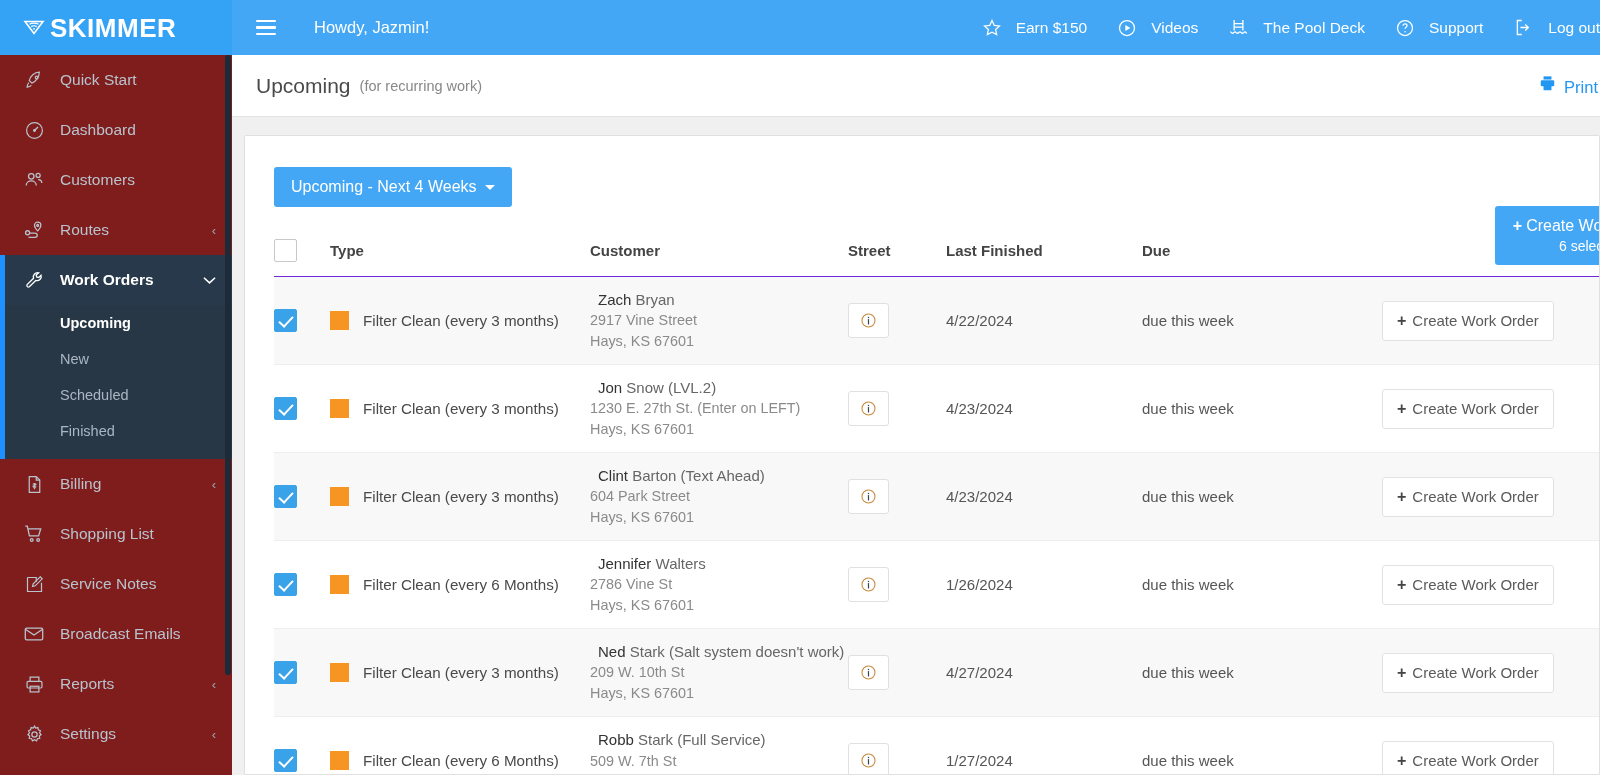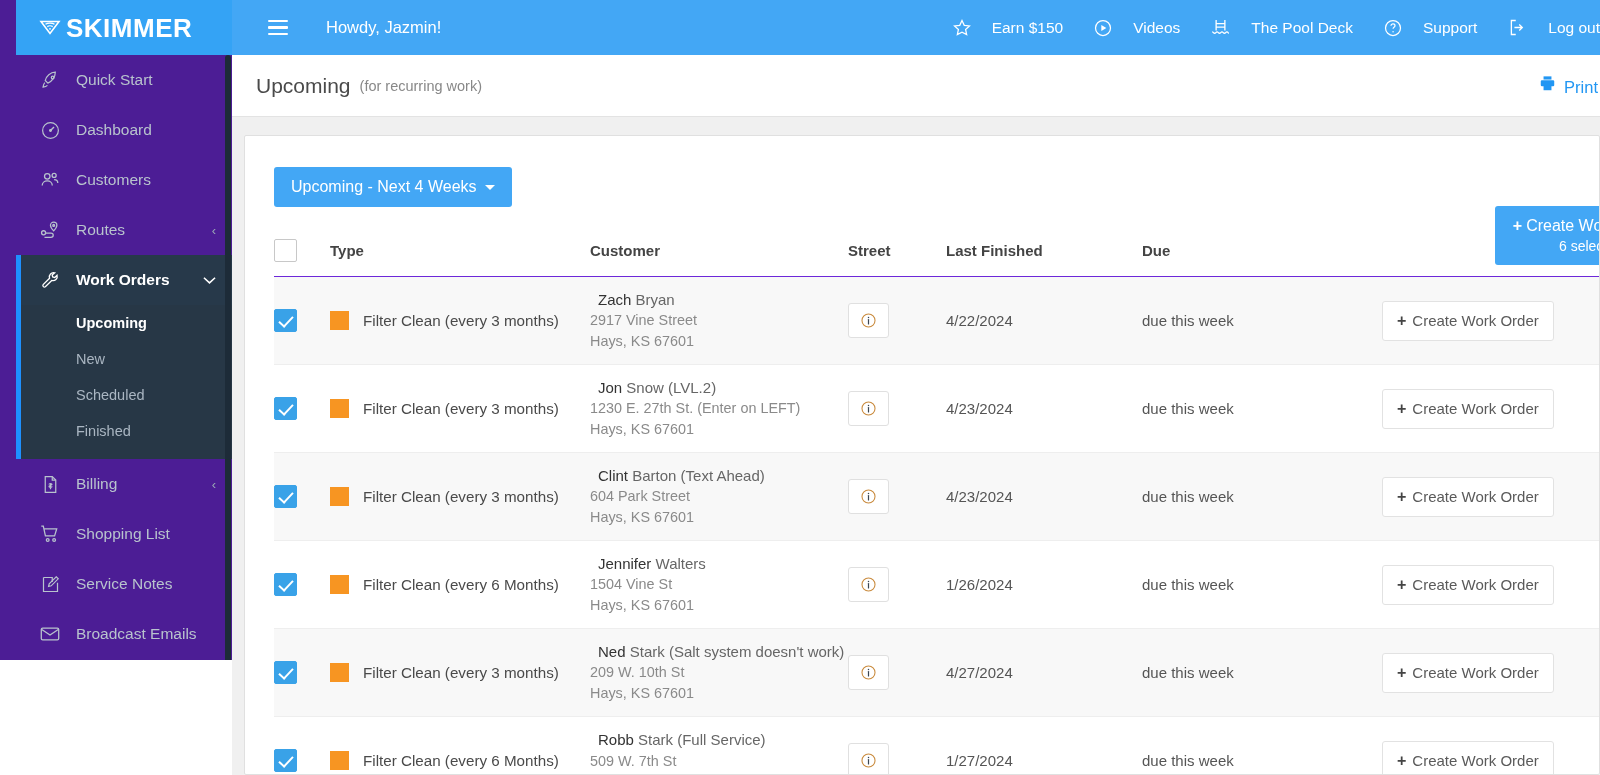--- a/index.html
+++ b/index.html
@@ -6,25 +6,24 @@
   html, body {
     width: 1600px; height: 775px;
     overflow: hidden;
     font-family: "Liberation Sans", sans-serif;
     background: #ffffff;
   }
   .app { display: flex; width: 1600px; height: 775px; }
 
   
   .sidebar {
-    width: 232px; min-width: 232px; height: 660px;
-    background: #4c1d95;
+    width: 232px; min-width: 232px; height: 775px;
+    background: #7f1d1d;
     position: relative;
     overflow: hidden;
-    padding-left: 16px;
   }
   .logo-bar {
     height: 55px; background: #34a3f5;
     display: flex; align-items: center; padding-left: 22px;
   }
   .logo-wrap { display: flex; align-items: center; gap: 4px; }
   .logo-mark { width: 24px; height: 24px; display:block; }
   .logo-text {
     color: #fff; font-size: 26px; font-weight: bold;
     letter-spacing: 0.5px; line-height: 1;
@@ -79,31 +78,31 @@
     border-radius: 3px;
   }
 
   
   .main { flex: 1; height: 775px; position: relative; overflow: hidden;
           background: #f0f0f0; }
 
   .topbar {
     height: 55px; background: #43a7f5;
     display: flex; align-items: center;
-    padding-left: 36px; padding-right: 0px;
+    padding-left: 24px; padding-right: 0px;
   }
   .hamburger { width: 20px; cursor: pointer; }
   .hamburger span {
     display: block; height: 2.5px; background: #fff;
     margin: 4px 0; border-radius: 1px;
   }
   .howdy { color: #fff; font-size: 16.5px; margin-left: 38px; }
   .topnav { margin-left: auto; display: flex; align-items: center; }
   .topnav-item {
-    display: flex; align-items: center; gap: 20px;
+    display: flex; align-items: center; gap: 14px;
     color: #fff; font-size: 15.5px; margin-left: 30px;
     cursor: pointer; white-space: nowrap;
   }
   .topnav-item:last-child { margin-right: 0; }
   .topnav-item svg { display: block; flex: 0 0 auto; }
 
   .pagehead {
     height: 62px; background: #ffffff;
     display: flex; align-items: center;
     padding: 0 24px 0 24px;
@@ -607,21 +606,21 @@
                     <span class="chkbox checked"></span>
                   </td>
                   <td>
                     <div class="type-cell">
                       <span class="swatch" style="background: rgb(247, 149, 34);"></span>
                       <span class="type-label">Filter Clean (every 6 Months)</span>
                     </div>
                   </td>
                   <td>
                     <div class="cust-name"><b>Jennifer</b> <span>Walters</span></div>
-                    <div class="cust-addr">1504 Vine St</div>
+                    <div class="cust-addr">2786 Vine St</div>
                     <div class="cust-addr">Hays, KS 67601</div>
                   </td>
                   <td>
                     <div class="info-btn">
                       <svg width="17" height="17" viewBox="0 0 24 24" fill="none">
                         <circle cx="12" cy="12" r="9.2" stroke="#c98a3c" stroke-width="1.5"></circle>
                         <circle cx="12" cy="7.6" r="1.05" fill="#3a4552"></circle>
                         <path d="M12 10.6v6.2" stroke="#3a4552" stroke-width="1.7" stroke-linecap="round"></path>
                       </svg>
                     </div>

